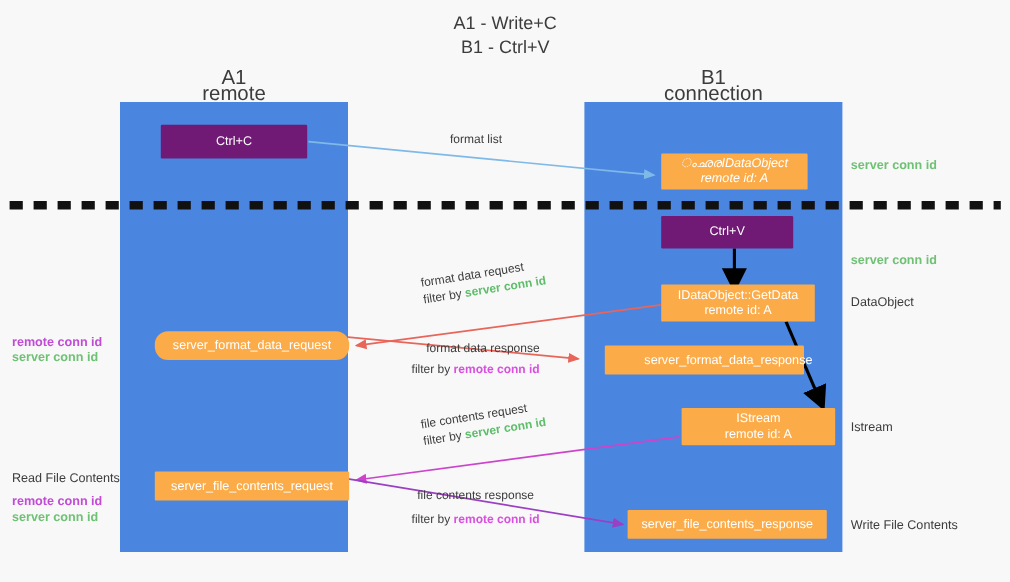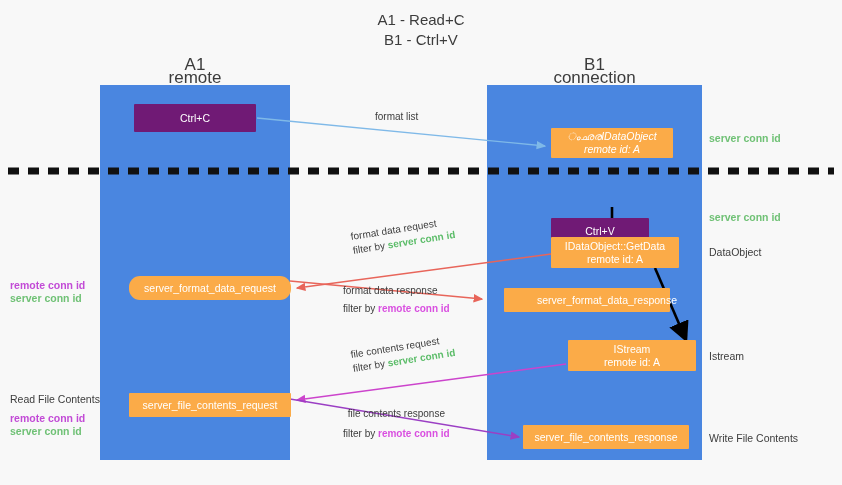--- a/index.html
+++ b/index.html
@@ -99,21 +99,21 @@
     width: 842px; height: 485px;
     pointer-events: none;
   }
 </style>
 </head>
 <body>
 
 <div id="diagram-root">
 
   <div id="title-block">
-    <div>A1 - Read+C</div>
+    <div>A1 - Write+C</div>
     <div>B1 - Ctrl+V</div>
   </div>
 
   <div class="col-header" id="col-header-a1">
     <div>A1</div>
     <div>remote</div>
   </div>
   <div class="col-header" id="col-header-b1">
     <div>B1</div>
     <div>connection</div>
@@ -160,21 +160,21 @@
 
   <div class="node node-green" style="left:134px; top:104px; width:122px; height:28px;">
     <div>Ctrl+C</div>
   </div>
 
   <div class="node node-orange" style="left:551px; top:128px; width:122px; height:30px;font-style:italic;">
     <div>ംഛരIDataObject</div>
     <div class="line2">remote id: A</div>
   </div>
 
-  <div class="node node-green" style="left:551px; top:180px; width:98px; height:27px;margin-top:38px;">
+  <div class="node node-green" style="left:551px; top:180px; width:110px; height:27px;">
     <div>Ctrl+V</div>
   </div>
 
   <div class="node node-orange" style="left:551px; top:237px; width:128px; height:31px;">
     <div>IDataObject::GetData</div>
     <div class="line2">remote id: A</div>
   </div>
 
   <div class="node node-orange" style="left:129px; top:276px; width:162px; height:24px;border-radius:11px;">
     <div>server_format_data_request</div>
@@ -214,21 +214,21 @@
   </div>
 
   <div class="edge-label rot-up" style="left:352px; top:230px;">
     <div>format data request</div>
     <div>
       <span>filter by </span><span class="g">server conn id</span>
     </div>
   </div>
 
   <div class="edge-label" style="left:343px; top:284px;">
-    <div style="text-align:left;">format data response</div>
+    <div style="text-align:right;">format data response</div>
     <div style="margin-top:4px;">
       <span>filter by </span><span class="m">remote conn id</span>
     </div>
   </div>
 
   <div class="edge-label rot-up" style="left:352px; top:348px;">
     <div>file contents request</div>
     <div>
       <span>filter by </span><span class="g">server conn id</span>
     </div>

